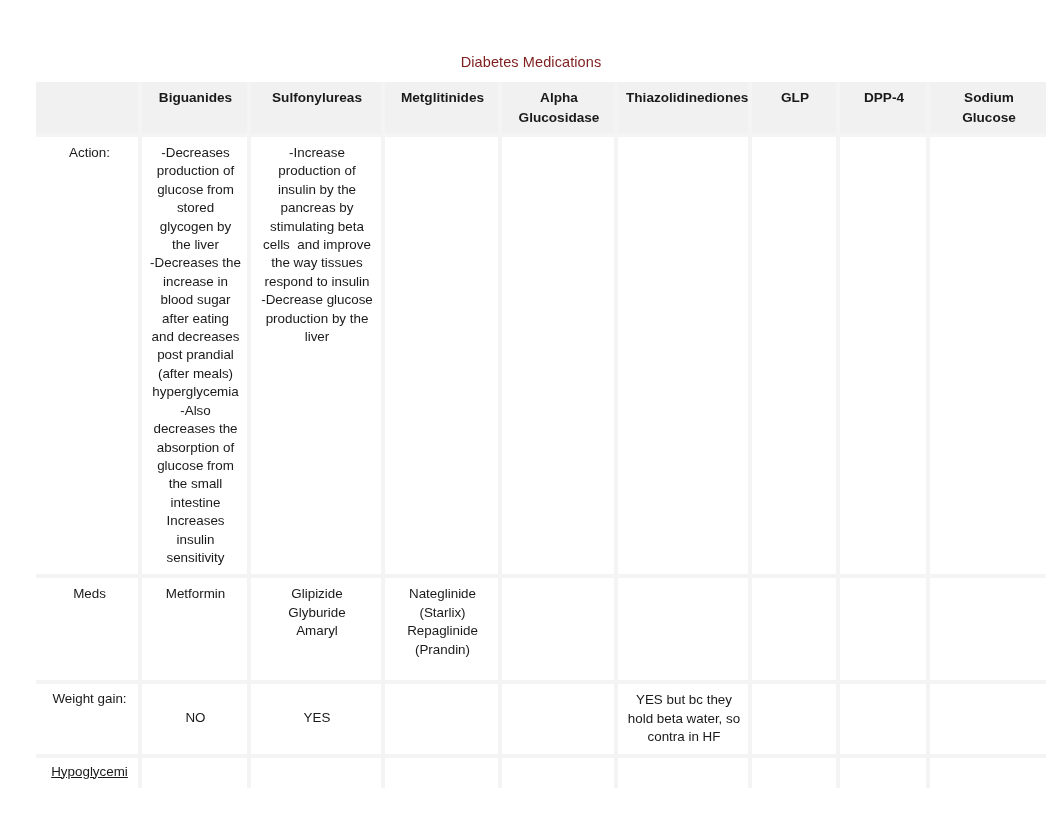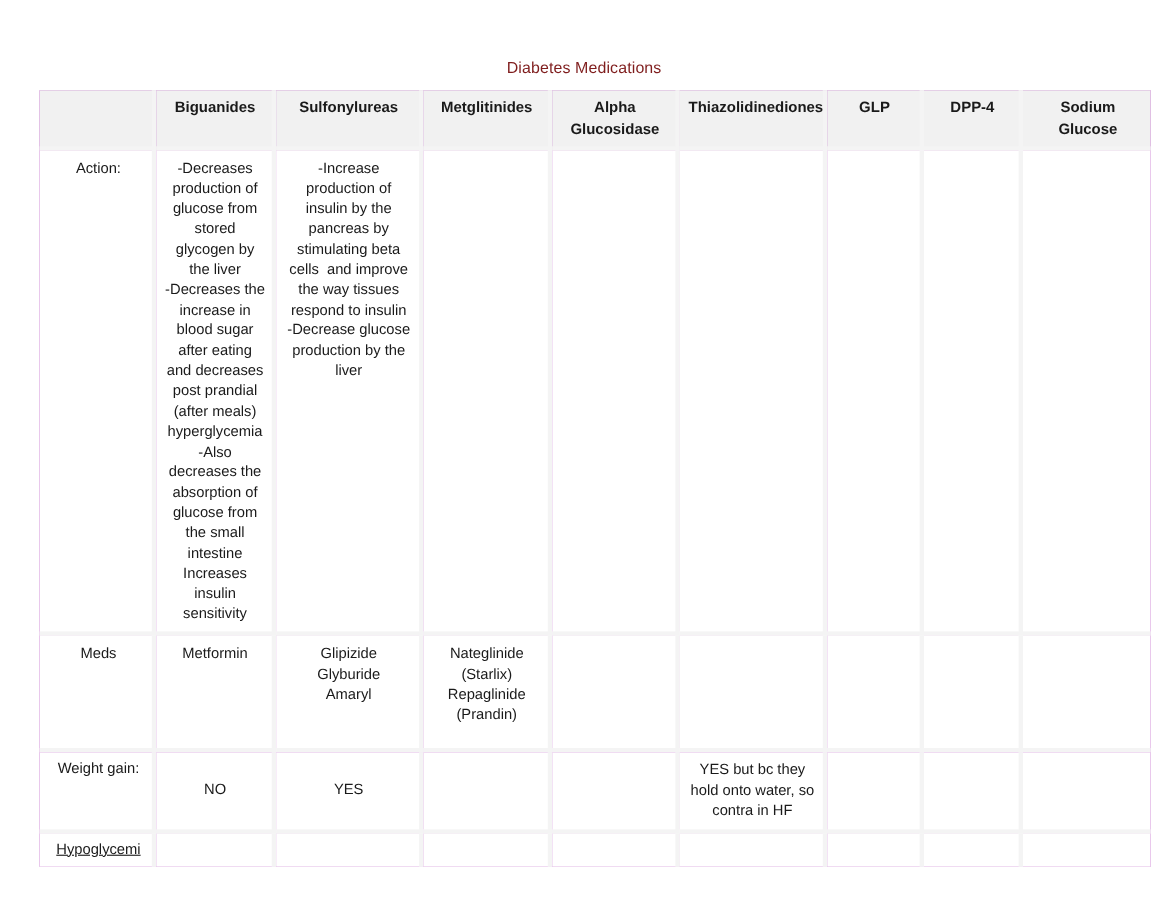--- a/index.html
+++ b/index.html
@@ -33,21 +33,21 @@
     position: absolute;
     top: 82px;
     left: 36px;
     width: 1010px;
   }
   table.grid {
     border-collapse: separate;
     border-spacing: 0;
     width: 1010px;
     table-layout: fixed;
-    background: #a21caf;
+    background: #000000;
   }
   table.grid td, table.grid th {
     vertical-align: top;
     background: #ffffff;
     border-right: 4px solid #f4f4f4;
     border-bottom: 4px solid #f4f4f4;
     padding: 0;
     font-weight: normal;
   }
   table.grid tr > *:last-child {
@@ -230,21 +230,21 @@
           <td class="align-center">
             <div class="cell-inner" style="padding-top:25px;">YES</div>
           </td>
           <td class="align-center">
             <div class="cell-inner"></div>
           </td>
           <td class="align-center">
             <div class="cell-inner"></div>
           </td>
           <td class="align-center">
-            <div class="cell-inner">YES but bc they hold onto water, so contra in HF</div>
+            <div class="cell-inner">YES but bc they hold beta water, so contra in HF</div>
           </td>
           <td class="align-center">
             <div class="cell-inner"></div>
           </td>
           <td class="align-center">
             <div class="cell-inner"></div>
           </td>
           <td class="align-center">
             <div class="cell-inner"></div>
           </td>

